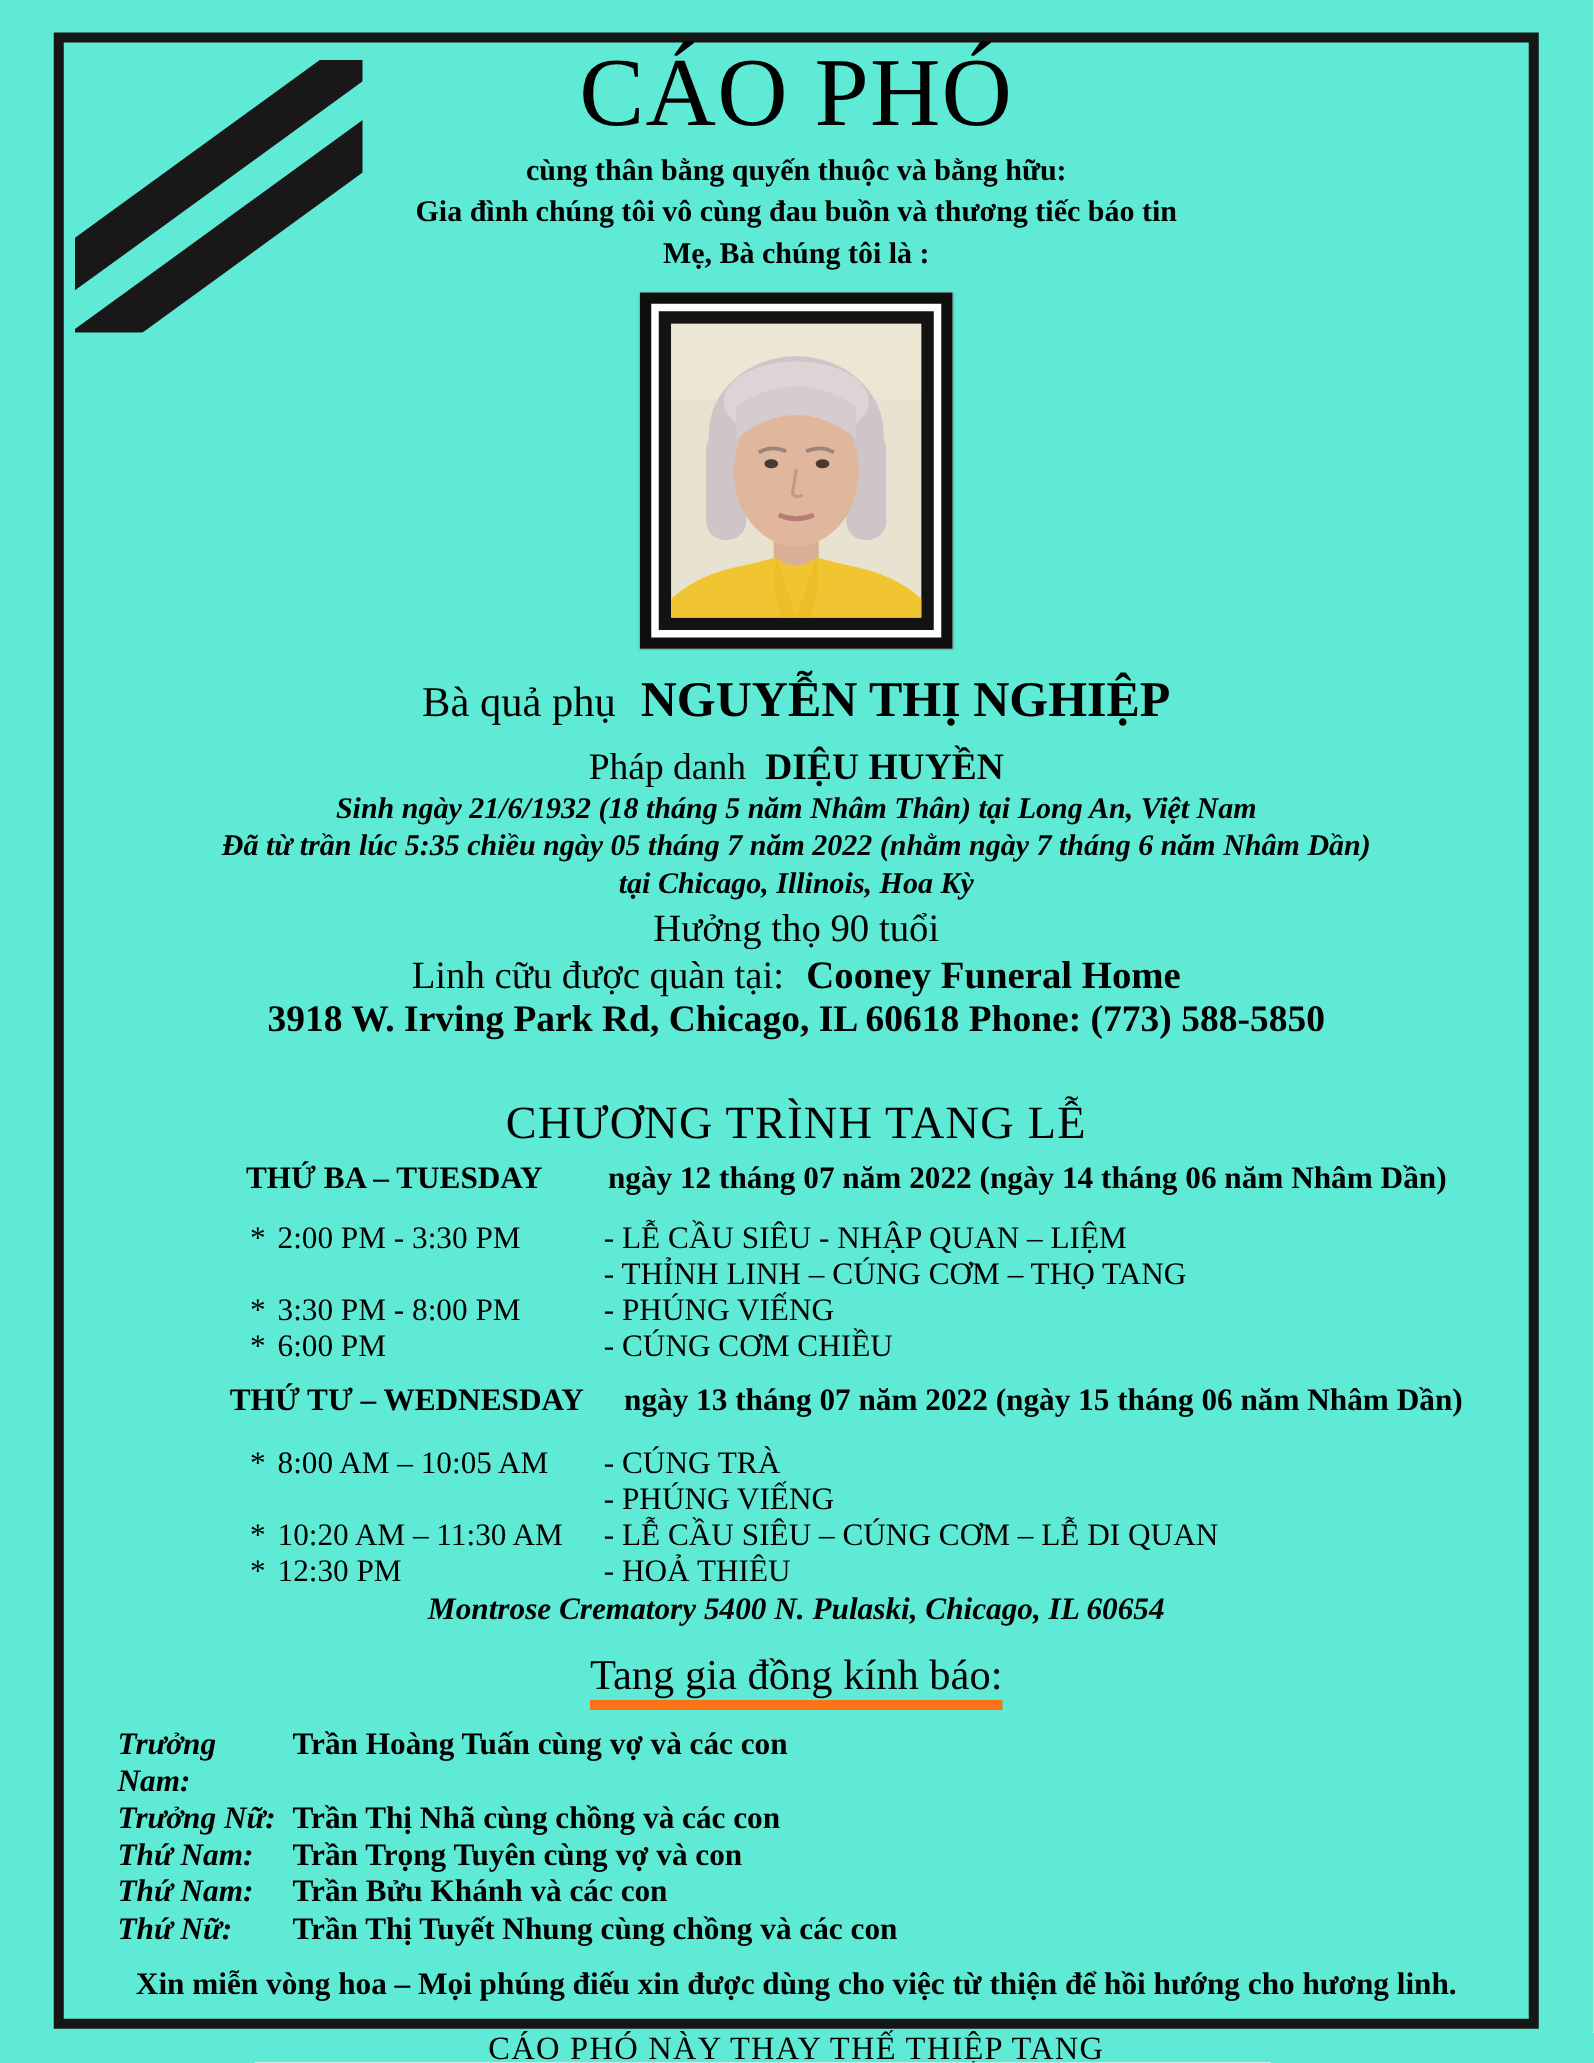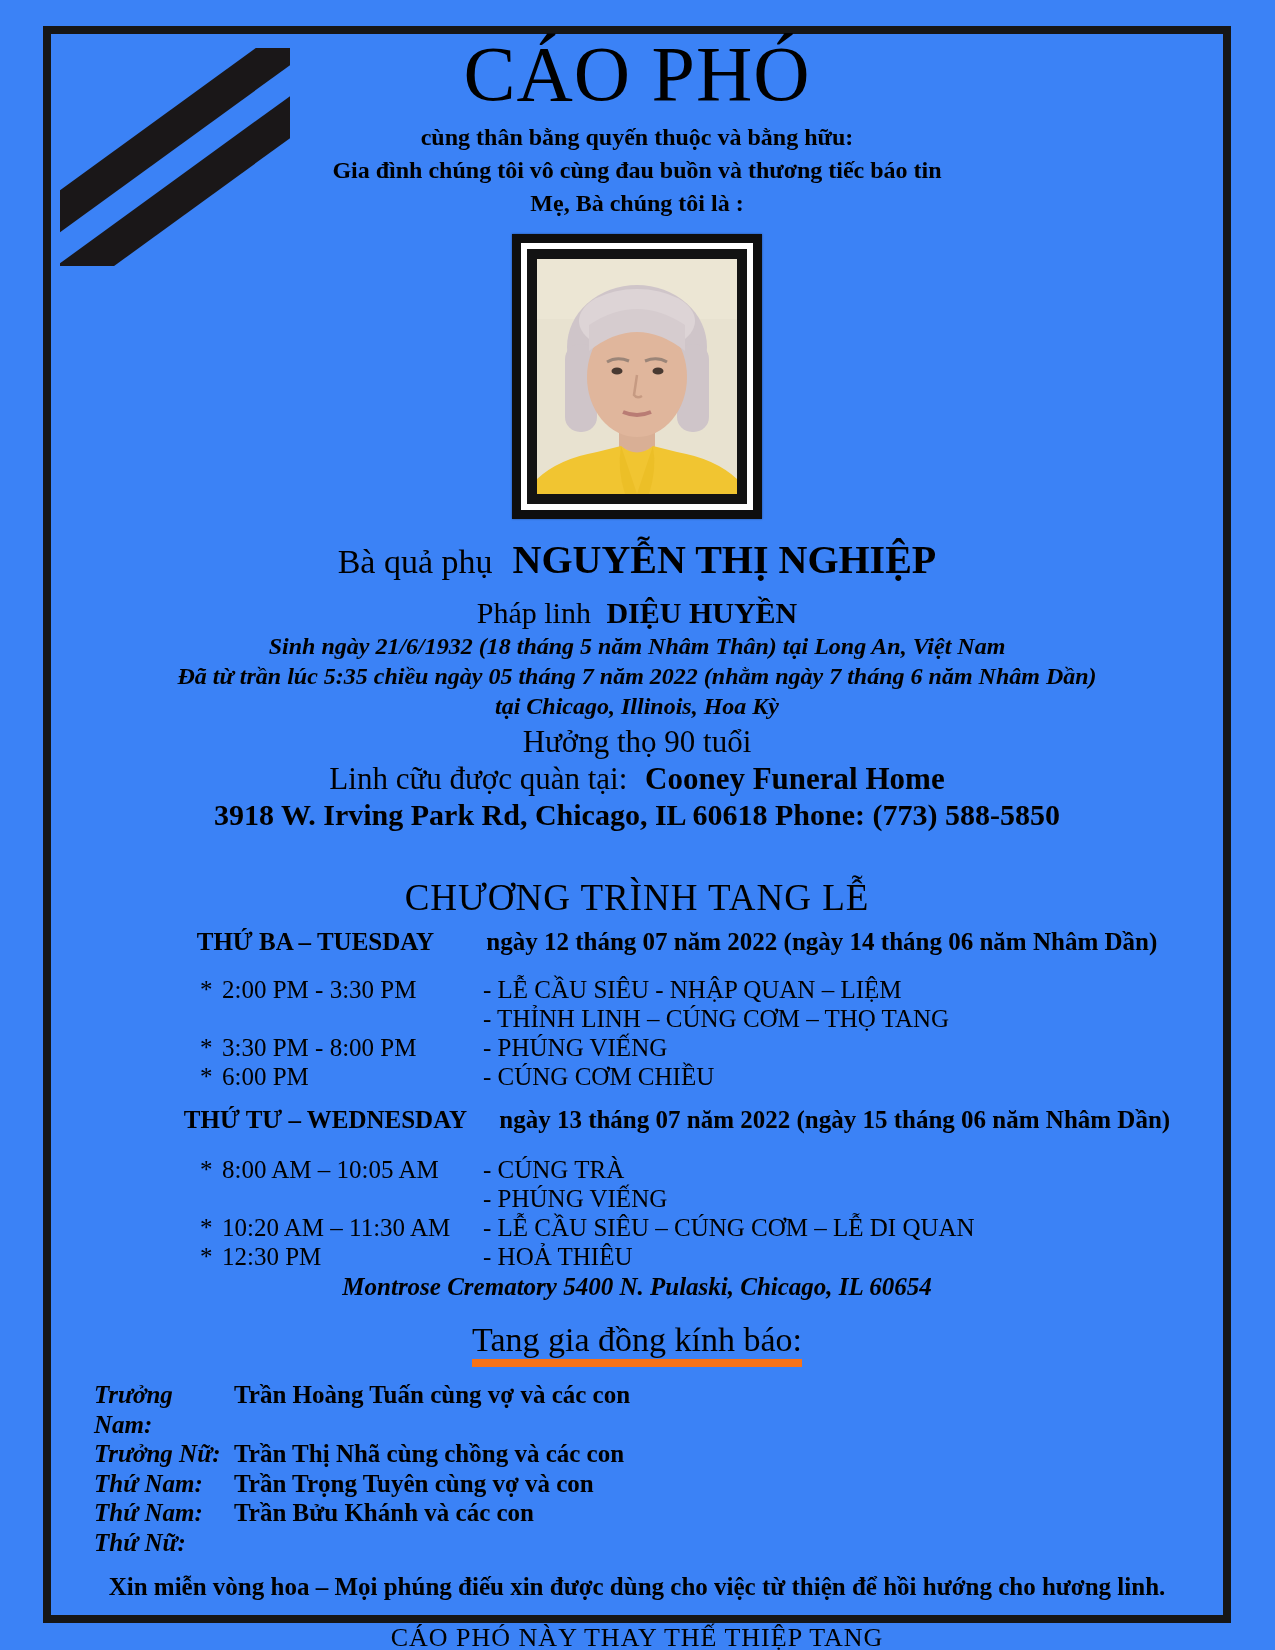--- a/index.html
+++ b/index.html
@@ -1,16 +1,16 @@
 <!DOCTYPE html>
 <html><head>
 <meta charset="utf-8">
 <style>
   html,body{margin:0;padding:0;background:#ffffff;}
-  .page{position:relative;width:1275px;height:1650px;background:#3b82f6;
+  .page{position:relative;width:1275px;height:1650px;background:#5eead4;
         font-family:"Liberation Serif","DejaVu Serif",serif;color:#000;overflow:hidden;}
   .frame{position:absolute;left:43px;top:26px;width:1188px;height:1597px;
          border:8px solid #161616;box-sizing:border-box;text-align:center;}
   
   .ribbon{position:absolute;left:9px;top:14px;width:230px;height:218px;overflow:hidden;}
   .ribbon-bar{position:absolute;left:-12px;width:470px;height:34px;background:#1a1718;
               transform:rotate(-36deg);transform-origin:left center;}
   .bar1{top:155px;}
   .bar2{top:228px;}
   
@@ -100,21 +100,21 @@
         </div>
       </div>
     </div>
 
     <div class="name-row">
       <span class="name-prefix">Bà quả phụ</span>
       <span class="name-main">NGUYỄN THỊ NGHIỆP</span>
     </div>
 
     <div class="dharma">
-      <span>Pháp linh</span>
+      <span>Pháp danh</span>
       <span class="b">DIỆU HUYỀN</span>
     </div>
 
     <div class="ital">Sinh ngày 21/6/1932 (18 tháng 5 năm Nhâm Thân) tại Long An, Việt Nam</div>
     <div class="ital">Đã từ trần lúc 5:35 chiều ngày 05 tháng 7 năm 2022 (nhằm ngày 7 tháng 6 năm Nhâm Dần)</div>
     <div class="ital">tại Chicago, Illinois, Hoa Kỳ</div>
 
     <div class="age">Hưởng thọ 90 tuổi</div>
 
     <div class="repose">
@@ -197,20 +197,21 @@
       <div class="frow">
         <span class="role">Thứ Nam:</span>
         <span class="fname">Trần Trọng Tuyên cùng vợ và con</span>
       </div>
       <div class="frow">
         <span class="role">Thứ Nam:</span>
         <span class="fname">Trần Bửu Khánh và các con</span>
       </div>
       <div class="frow">
         <span class="role">Thứ Nữ:</span>
+        <span class="fname">Trần Thị Tuyết Nhung cùng chồng và các con</span>
       </div>
     </div>
 
     <div class="flowers">Xin miễn vòng hoa – Mọi phúng điếu xin được dùng cho việc từ thiện để hồi hướng cho hương linh.</div>
     <div class="footer-line">CÁO PHÓ NÀY THAY THẾ THIỆP TANG</div>
 
   </div>
 </div>
 
 </body></html>

